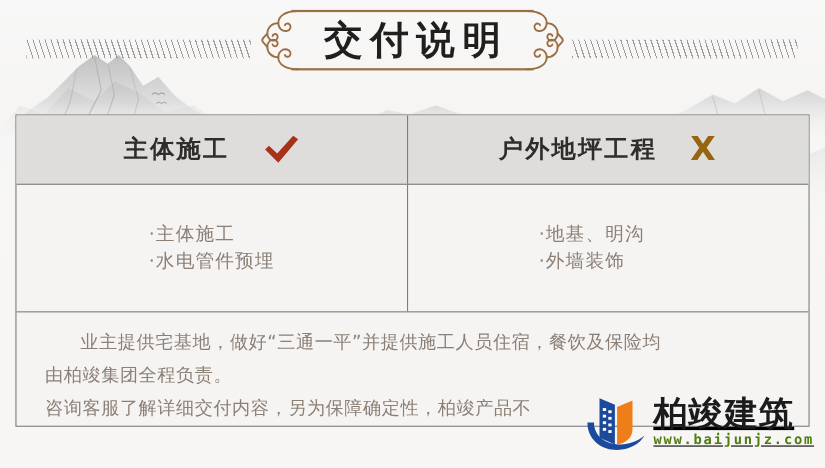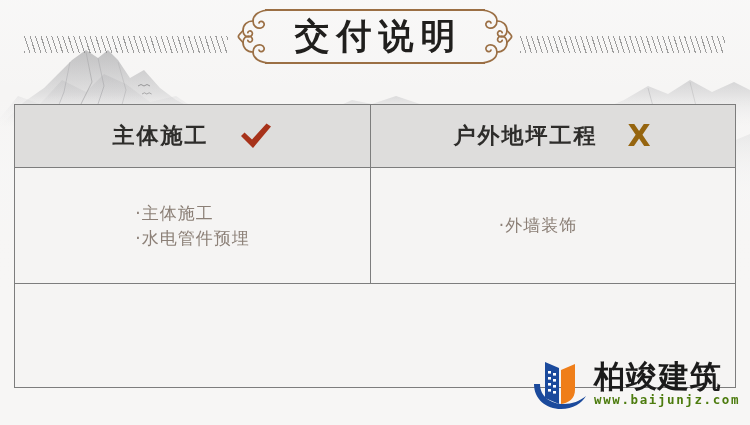--- a/index.html
+++ b/index.html
@@ -89,21 +89,21 @@
     margin:0;white-space:nowrap;
   }
   .note.p1{text-indent:32px;}
 
   
   .logo{
     position:absolute;left:528px;top:352px;width:216px;height:62px;
     display:flex;align-items:center;
   }
   .logo .glyph{width:62px;height:58px;flex:0 0 62px;margin-right:4px;}
-  .logo .txtwrap{display:flex;flex-direction:column;justify-content:flex-end;}
+  .logo .txtwrap{display:flex;flex-direction:column;justify-content:flex-end;text-decoration:underline;}
   .logo .cn{
     font-size:31px;font-weight:700;color:#1b1b1b;letter-spacing:1px;
     line-height:32px;
     font-family:"DejaVu Sans","Liberation Sans",sans-serif;
   }
   .logo .url{
     font-size:12.5px;font-weight:700;color:#4d7c0f;letter-spacing:1.6px;
     line-height:15px;font-family:"DejaVu Sans Mono","Liberation Mono",monospace;
   }
 </style>
@@ -201,27 +201,33 @@
 
     <div class="tbody">
       <div class="td left">
         <div class="col">
           <div class="item">·主体施工</div>
           <div class="item">·水电管件预埋</div>
         </div>
       </div>
       <div class="td right">
         <div class="col c1">
+          <div class="item">·地基、明沟</div>
           <div class="item">·外墙装饰</div>
         </div>
         <div class="col c2">
         </div>
       </div>
     </div>
 
+    <div class="tfoot">
+      <p class="note p1">业主提供宅基地，做好“三通一平”并提供施工人员住宿，餐饮及保险均</p>
+      <p class="note">由柏竣集团全程负责。</p>
+      <p class="note">咨询客服了解详细交付内容，另为保障确定性，柏竣产品不</p>
+    </div>
   </div>
 
   <div class="logo">
     <svg class="glyph" viewBox="0 0 62 58">
       <path d="M6 30 C6 45 18 55 33 55 C45 55 54 49 58 42 C52 47 44 50 36 50 C22 50 12 42 12 30 Z" fill="#1b4a9c"></path>
       <path d="M17 8 L31 14 L31 50 L17 44 Z" fill="#1b4a9c"></path>
       <path d="M33 16 L47 10 L47 36 C47 44 41 49 33 50 Z" fill="#ef7e19"></path>
       <g fill="#ffffff">
         <rect x="20" y="17" width="3" height="2.6"></rect>
           <rect x="25" y="19" width="3" height="2.6"></rect>

